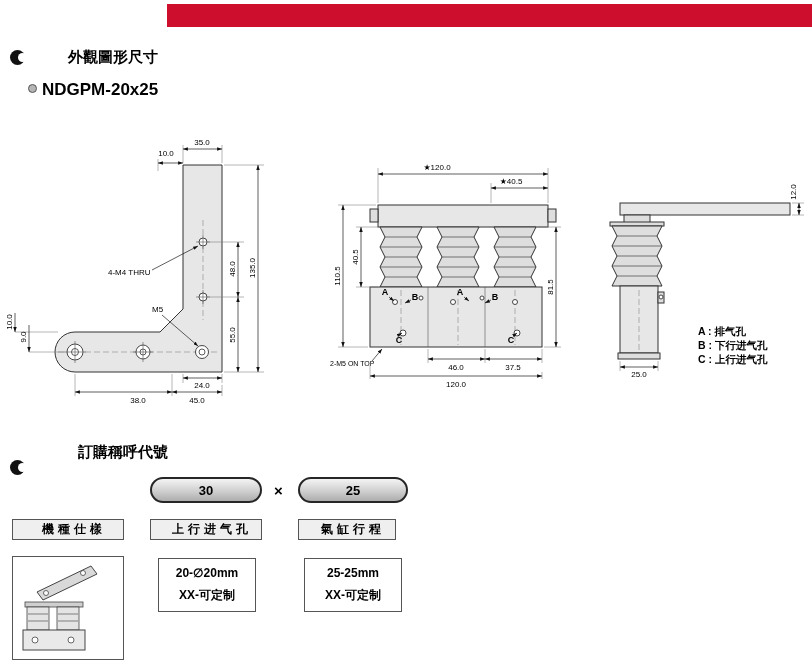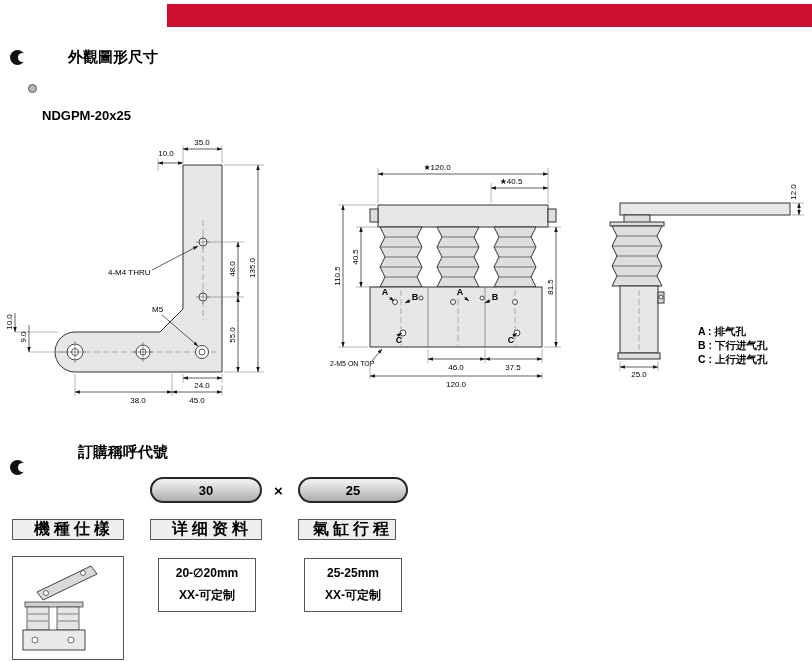--- a/index.html
+++ b/index.html
@@ -13,30 +13,30 @@
     justify-content:center;box-sizing:border-box;padding-left:7px;}
   .topbar-red{left:167px;top:4px;width:645px;height:23px;background:#ce0e2d;}
 
   
   .sec-icon{width:15px;height:15px;border-radius:50%;background:#111;position:relative;}
   .sec-icon::after{content:"";position:absolute;right:-2px;top:3px;width:9px;height:9px;
     border-radius:50%;background:#fff;}
   .sec-title{font-size:15px;font-weight:bold;margin-left:36px;}
   .dot-icon{width:9px;height:9px;border-radius:50%;background:#b5b5b5;border:1px solid #555;
     box-sizing:border-box;}
-  .model-title{font-size:13px;font-weight:bold;margin-top:28px;}
+  .model-title{font-size:17px;font-weight:bold;}
 
   
   .pill{position:absolute;height:26px;border:2px solid #262626;border-radius:14px;
     background:linear-gradient(180deg,#f4f4f4 0%,#cfcfcf 55%,#adadad 100%);
     display:flex;align-items:center;justify-content:center;font-size:13px;font-weight:bold;
     box-sizing:border-box;}
   .mult{position:absolute;font-size:15px;font-weight:bold;}
   .lblbox{position:absolute;height:21px;border:1px solid #555;background:#efefef;
-    display:flex;align-items:center;justify-content:center;font-size:16px;font-weight:bold;
+    display:flex;align-items:center;justify-content:center;font-size:12px;font-weight:bold;
     letter-spacing:4px;box-sizing:border-box;padding-left:12px;}
   .optbox{position:absolute;border:1px solid #555;background:#fff;display:flex;
     flex-direction:column;align-items:center;justify-content:center;gap:7px;
     font-size:12px;font-weight:bold;box-sizing:border-box;text-align:right;}
   .illus{position:absolute;border:1px solid #555;background:#fff;box-sizing:border-box;}
 
   
   svg text{font-family:"Liberation Sans",sans-serif;fill:#000;}
   .dt{font-size:8px;}
   .dts{font-size:7px;}
@@ -302,21 +302,21 @@
   </svg>
 
   <div class="abs sec-icon" style="left:10px;top:445px;"></div>
   <div class="abs sec-title" style="left:32px;top:443px;padding-left:10px;">訂購稱呼代號</div>
 
   <div class="pill" style="left:150px;top:477px;width:112px;">30</div>
   <div class="mult" style="left:274px;top:482px;">×</div>
   <div class="pill" style="left:298px;top:477px;width:110px;">25</div>
 
   <div class="lblbox" style="left:12px;top:519px;width:112px;">機種仕樣</div>
-  <div class="lblbox" style="left:150px;top:519px;width:112px;">详细资料</div>
+  <div class="lblbox" style="left:150px;top:519px;width:112px;">上行进气孔</div>
   <div class="lblbox" style="left:298px;top:519px;width:98px;">氣缸行程</div>
 
   <div class="optbox" style="left:158px;top:558px;width:98px;height:54px;">
     <span>20-∅20mm</span>
     <span>XX-可定制</span>
   </div>
   <div class="optbox" style="left:304px;top:558px;width:98px;height:54px;">
     <span>25-25mm</span>
     <span>XX-可定制</span>
   </div>

